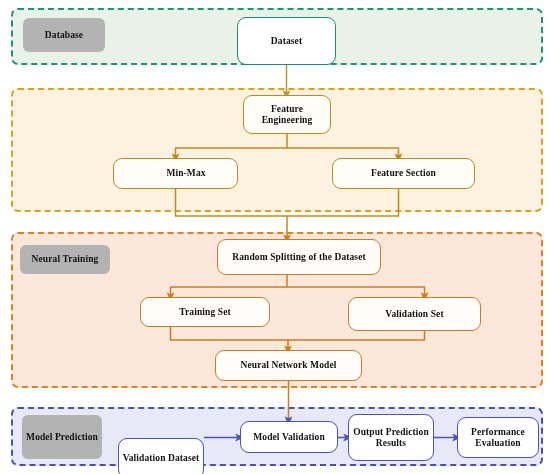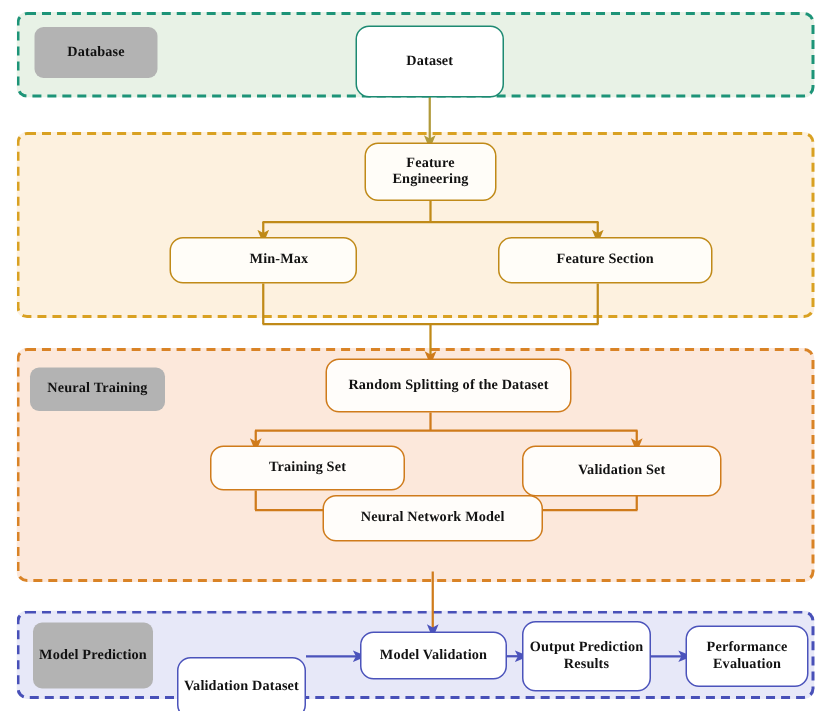--- a/index.html
+++ b/index.html
@@ -88,21 +88,21 @@
   .node.blue   { border: 1.8px solid #4b53bb; background: #ffffff; }
 
   
   .n-dataset    { left: 237px; top: 17px;  width: 99px; height: 48px; }
   .n-feateng    { left: 243px; top: 95px;  width: 88px; height: 39px; }
   .n-minmax     { left: 113px; top: 158px; width: 125px; height: 31px; padding-left: 24px; }
   .n-featsec    { left: 332px; top: 158px; width: 143px; height: 31px; }
   .n-split      { left: 217px; top: 239px; width: 164px; height: 36px; }
   .n-trainset   { left: 110px; top: 297px; width: 130px; height: 30px; margin-left: 30px; }
   .n-valset     { left: 348px; top: 297px; width: 133px; height: 34px; }
-  .n-nnmodel    { left: 215px; top: 330px; width: 147px; height: 31px; text-align: right; }
+  .n-nnmodel    { left: 215px; top: 350px; width: 147px; height: 31px; text-align: right; }
   .n-valdata    { left: 118px; top: 438px; width: 86px; height: 41px; }
   .n-modelval   { left: 240px; top: 421px; width: 98px; height: 32px; }
   .n-output     { left: 348px; top: 414px; width: 86px; height: 47px; }
   .n-perf       { left: 457px; top: 417px; width: 82px; height: 41px; }
 
   
   #wires {
     position: absolute;
     left: 0; top: 0;
     width: 550px; height: 474px;

